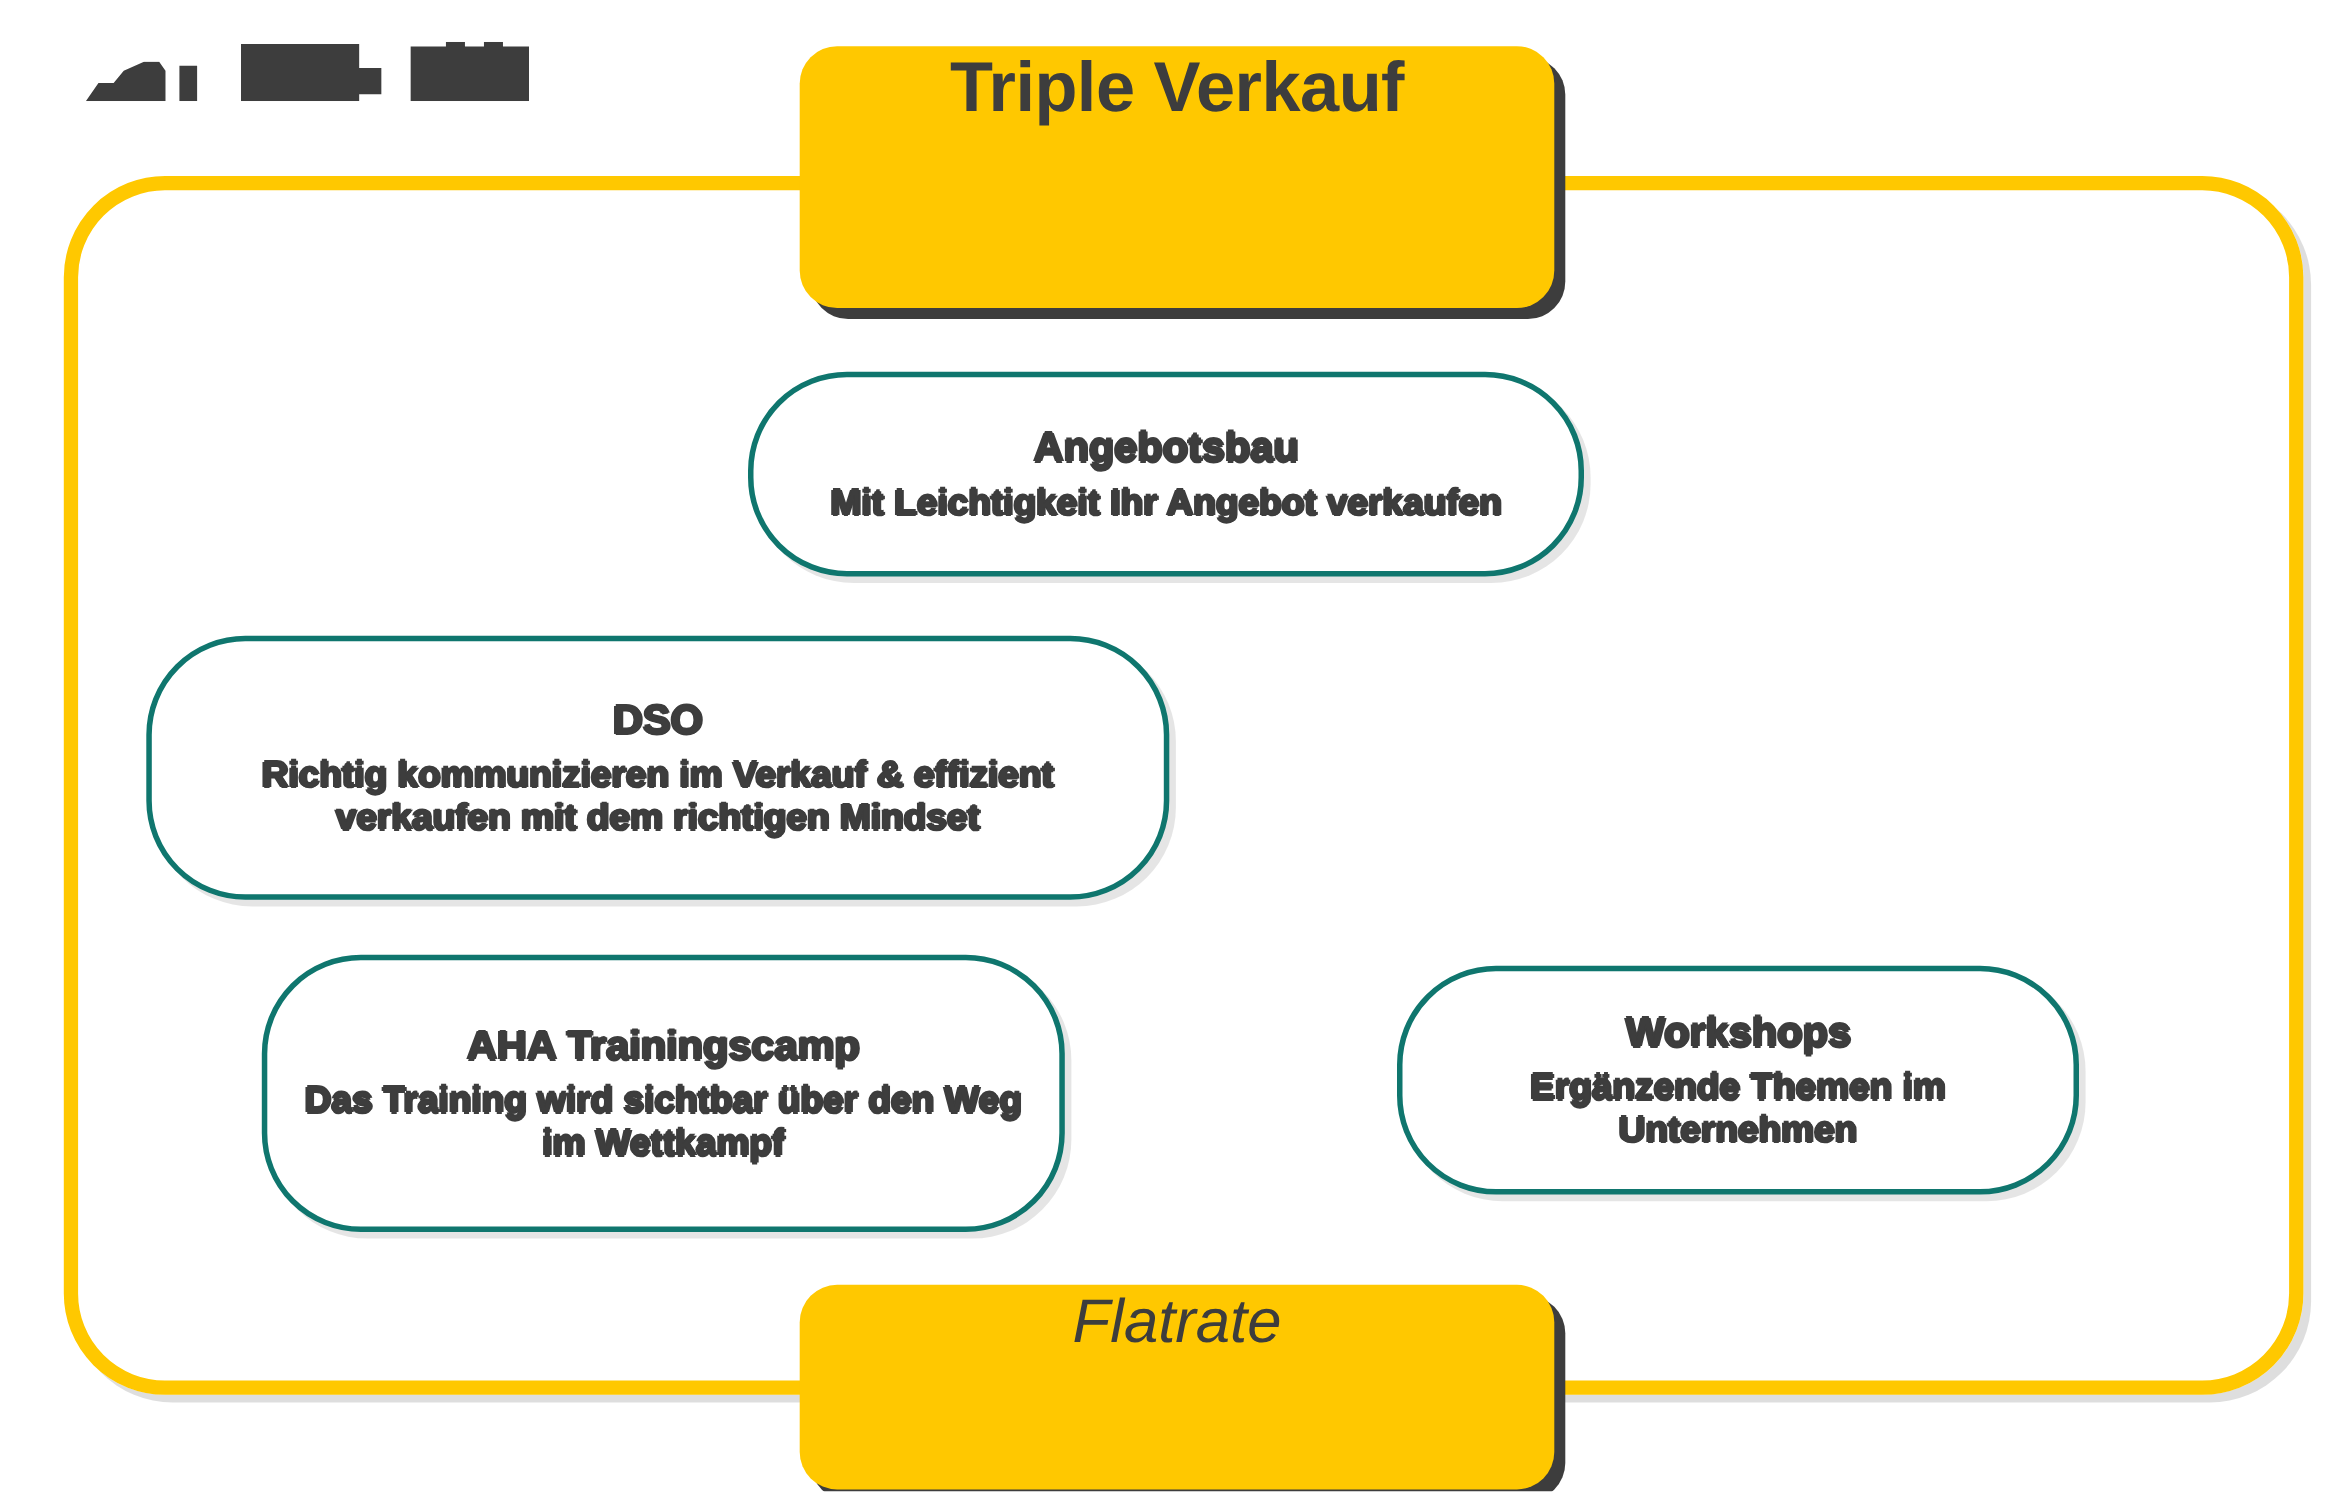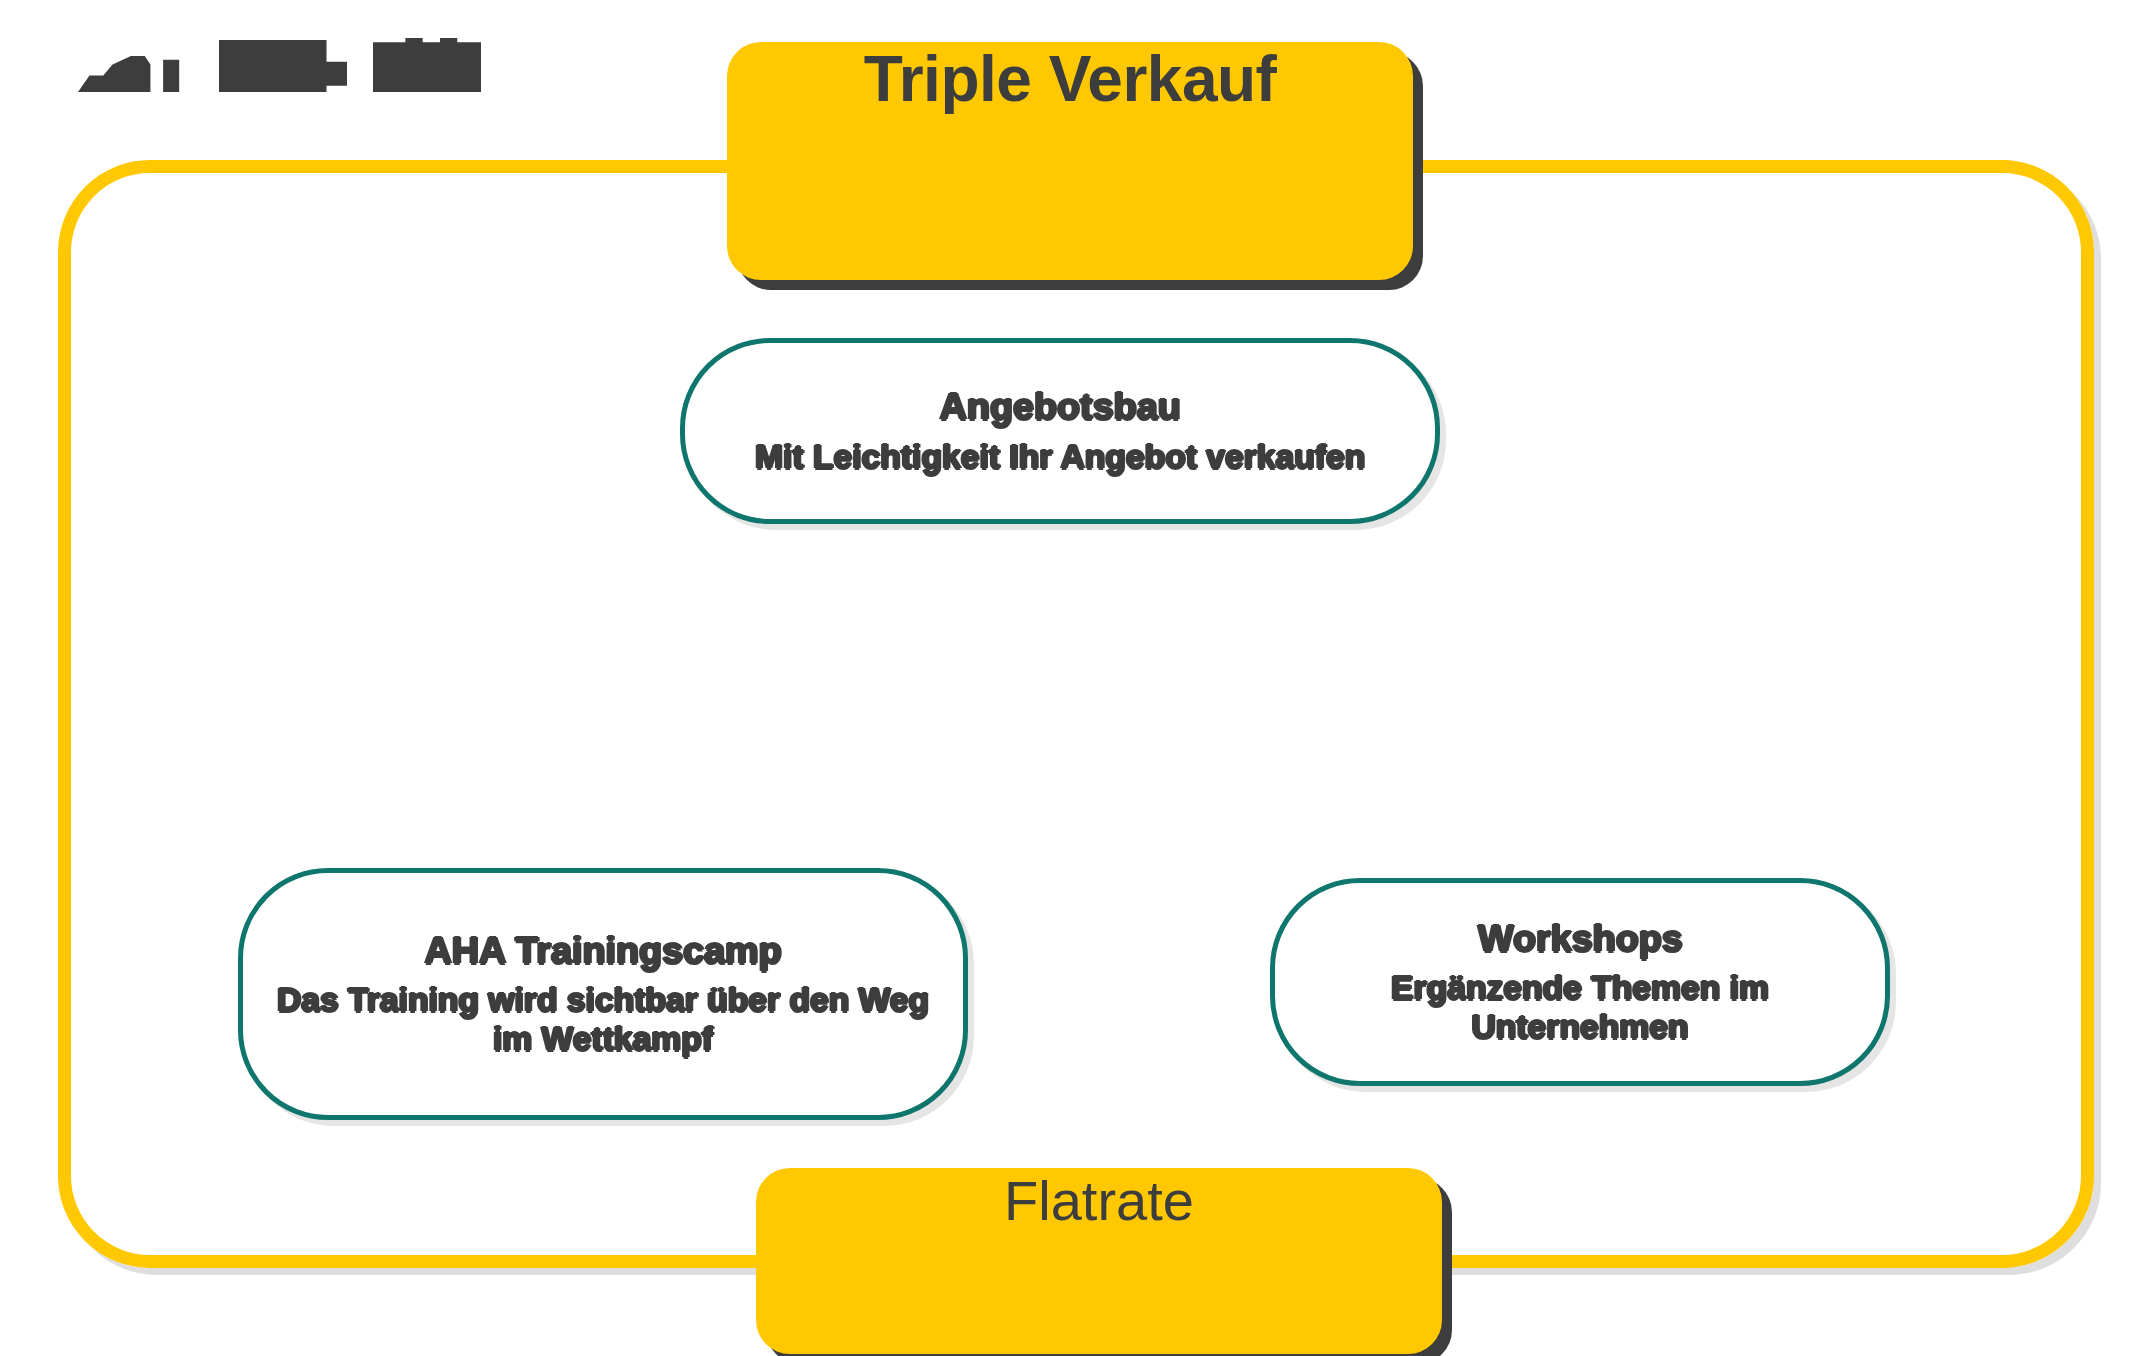--- a/index.html
+++ b/index.html
@@ -84,26 +84,27 @@
   .node-header {
     left: 727px;
     top: 42px;
     width: 686px;
     height: 238px;
     font-size: 64px;
     font-weight: 700;
     letter-spacing: -0.5px;
   }
   .node-footer {
-    left: 756px;
+    left: 727px;
     top: 1168px;
     width: 686px;
     height: 186px;
     font-size: 56px;
     font-weight: 400;
+    font-style: italic;
   }
 
   
   .pill {
     position: absolute;
     background: #ffffff;
     border: 5px solid #0f766e;
     border-radius: 90px;
     box-sizing: border-box;
     box-shadow: 6px 6px 0 0 rgba(0,0,0,0.10);
@@ -157,20 +158,24 @@
 
   <div class="yellow-node node-header">
     <span>Triple Verkauf</span>
   </div>
 
   <div class="pill pill-angebot">
     <span class="pill-title">Angebotsbau</span>
     <span class="pill-desc">Mit Leichtigkeit Ihr Angebot verkaufen</span>
   </div>
 
+  <div class="pill pill-dso">
+    <span class="pill-title">DSO</span>
+    <span class="pill-desc">Richtig kommunizieren im Verkauf &amp; effizient verkaufen mit dem richtigen Mindset</span>
+  </div>
 
 
   <div class="pill pill-camp">
     <span class="pill-title">AHA Trainingscamp</span>
     <span class="pill-desc">Das Training wird sichtbar über den Weg im Wettkampf</span>
   </div>
 
   <div class="pill pill-workshop">
     <span class="pill-title">Workshops</span>
     <span class="pill-desc">Ergänzende Themen im Unternehmen</span>

